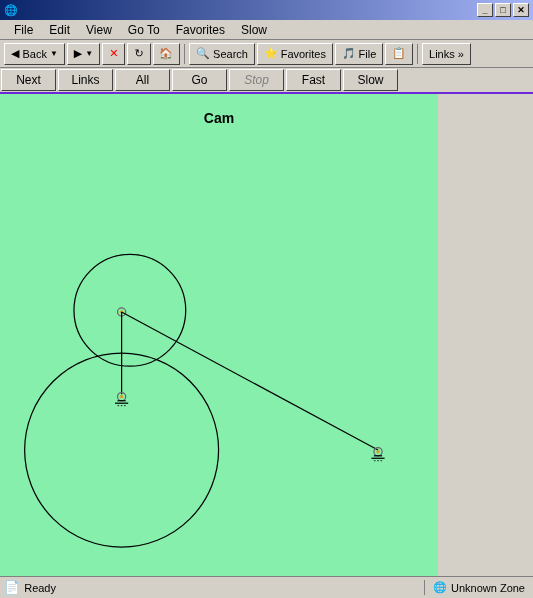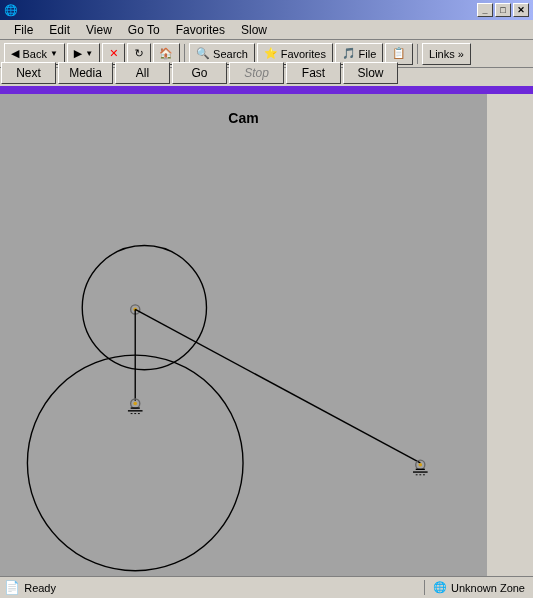--- a/index.html
+++ b/index.html
@@ -70,42 +70,42 @@
       height: 22px;
       color: #000;
     }
     .tb-separator { width: 1px; height: 20px; background: #808080; margin: 0 2px; }
 
     
     .nav-bar {
       background: #d4d0c8;
       height: 26px;
       display: flex;
-      align-items: flex-end;
-      border-bottom: 8px solid #6d28d9;
+      align-items: center;
+      border-bottom: 2px solid #6d28d9;
     }
     .nav-btn {
       height: 22px;
       min-width: 55px;
       background: #d4d0c8;
       border: 1px solid #fff;
       border-right-color: #404040;
       border-bottom-color: #404040;
       font-size: 12px;
       cursor: pointer;
       display: flex; align-items: center; justify-content: center;
       color: #000;
       margin: 2px 1px;
     }
     .nav-btn.disabled { color: #808080; cursor: default; font-style: italic; }
 
     
     .content {
-      background: #a3a3a3;
-      width: 487px;
+      background: #86efac;
+      width: 438px;
       height: calc(598px - 20px - 20px - 28px - 26px - 22px);
       position: relative;
       overflow: hidden;
     }
 
     .cam-title {
       text-align: center;
       font-size: 14px;
       font-weight: bold;
       margin-top: 16px;
@@ -198,21 +198,21 @@
     <span>📋</span>
   </button>
   <div class="tb-separator"></div>
   <button class="tb-btn">
     <span>Links »</span>
   </button>
 </div>
 
 <div class="nav-bar">
   <button class="nav-btn">Next</button>
-  <button class="nav-btn">Media</button>
+  <button class="nav-btn">Links</button>
   <button class="nav-btn">All</button>
   <button class="nav-btn">Go</button>
   <button class="nav-btn disabled">Stop</button>
   <button class="nav-btn">Fast</button>
   <button class="nav-btn">Slow</button>
 </div>
 
 <div class="content">
   <div class="cam-title">Cam</div>
 

